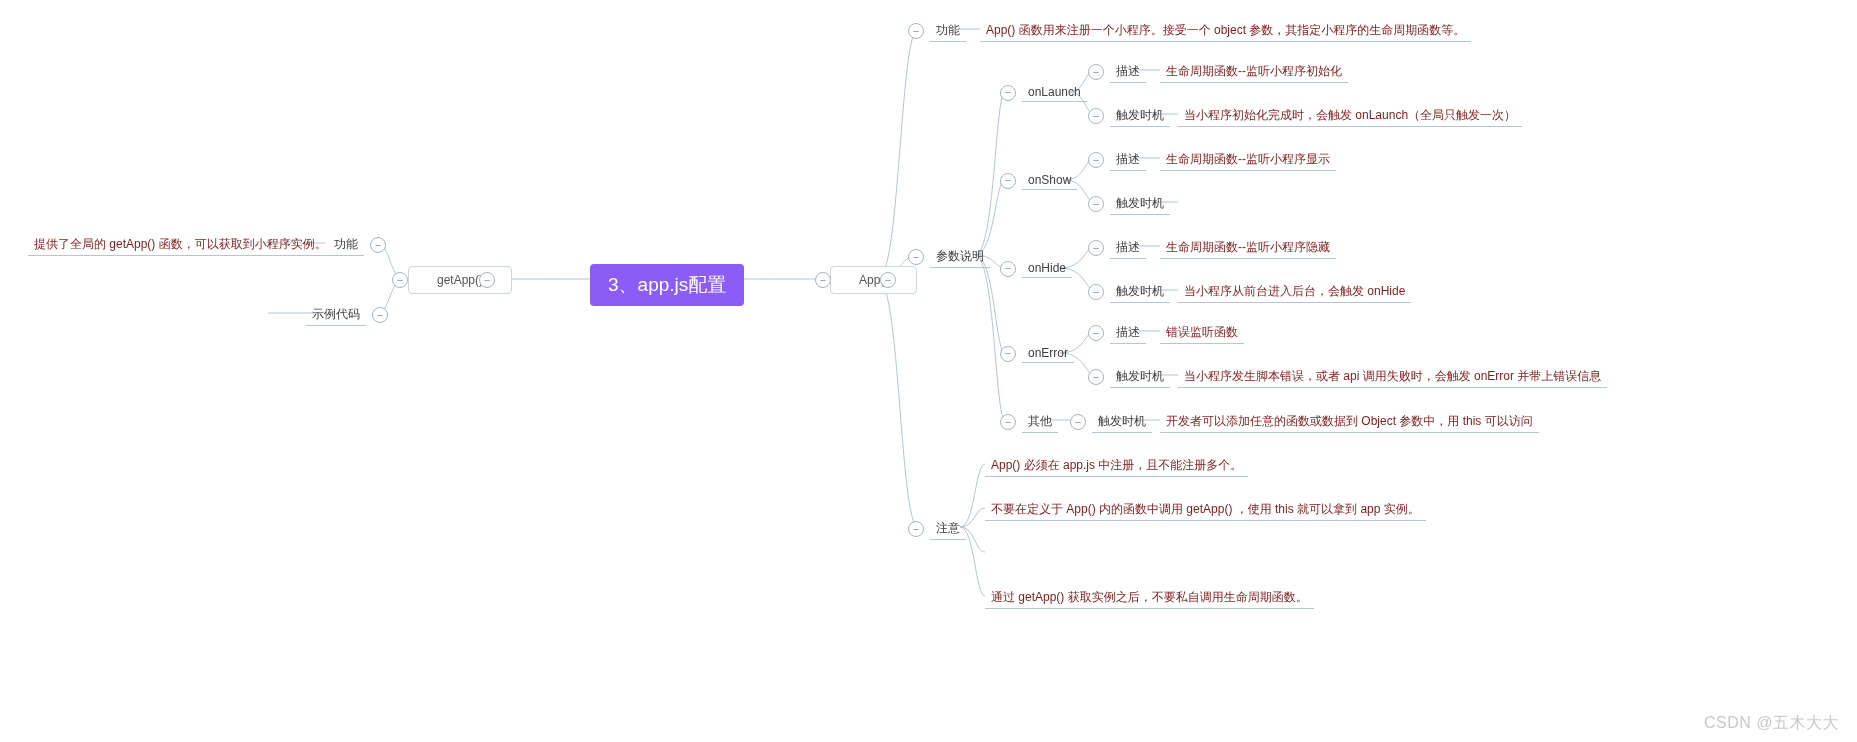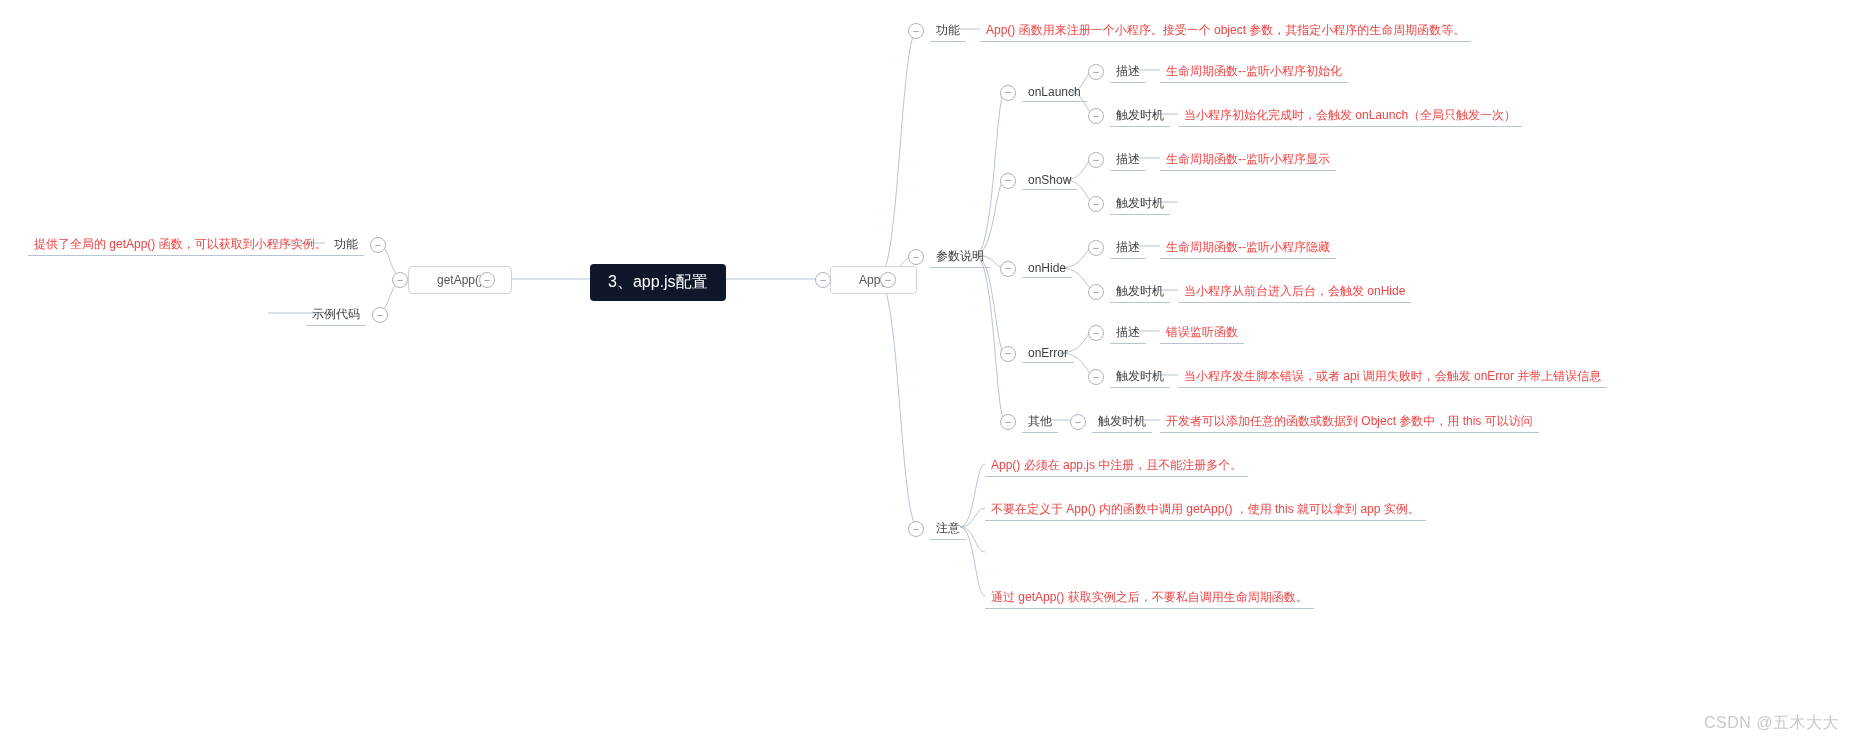--- a/index.html
+++ b/index.html
@@ -1,24 +1,24 @@
 <!DOCTYPE html>
 <html><head>
 <meta charset="utf-8">
 <style>
 html,body{margin:0;padding:0;width:1857px;height:742px;background:#fff;font-family:"Microsoft YaHei",Arial,sans-serif;font-size:12px;color:#555;overflow:hidden}
 .canvas{position:relative;width:1857px;height:742px}
 svg.wires{position:absolute;left:0;top:0;width:1857px;height:742px;pointer-events:none}
 svg.wires path{stroke:#b8c4d1;stroke-width:1;fill:none}
 .node{position:absolute;display:flex;align-items:center;gap:6px}
 .node .lbl{white-space:nowrap;border-bottom:1px solid #b8c4d1;padding:2px 6px;color:#404040}
-.root{position:absolute;background:#0f172a;color:#fff;border-radius:4px;padding:8px 18px;font-size:16px}
+.root{position:absolute;background:#8b5cf6;color:#fff;border-radius:4px;padding:8px 18px;font-size:19px}
 .box{position:absolute;border:1px solid #cfd6df;border-radius:4px;padding:6px 28px;color:#555;background:#fff}
 .tog{width:14px;height:14px;border:1px solid #a9b4c2;border-radius:50%;display:flex;align-items:center;justify-content:center;font-size:11px;line-height:1;color:#8a94a3;background:#fff;cursor:pointer}
-.leaf{position:absolute;white-space:nowrap;border-bottom:1px solid #b8c4d1;padding:2px 6px;color:#ef4444}
+.leaf{position:absolute;white-space:nowrap;border-bottom:1px solid #b8c4d1;padding:2px 6px;color:#7f1d1d}
 .code{position:absolute;white-space:pre;border-bottom:1px solid #b8c4d1;padding:4px 8px;color:#555;line-height:1.6}
 .wm{position:absolute;right:18px;bottom:8px;color:#c9c9c9;font-size:16px;letter-spacing:.5px}
 </style>
 </head>
 <body>
 <div class="canvas">
 
 <svg class="wires">
 
   <path d="M590 279 C 540 279, 520 279, 475 279"></path>

